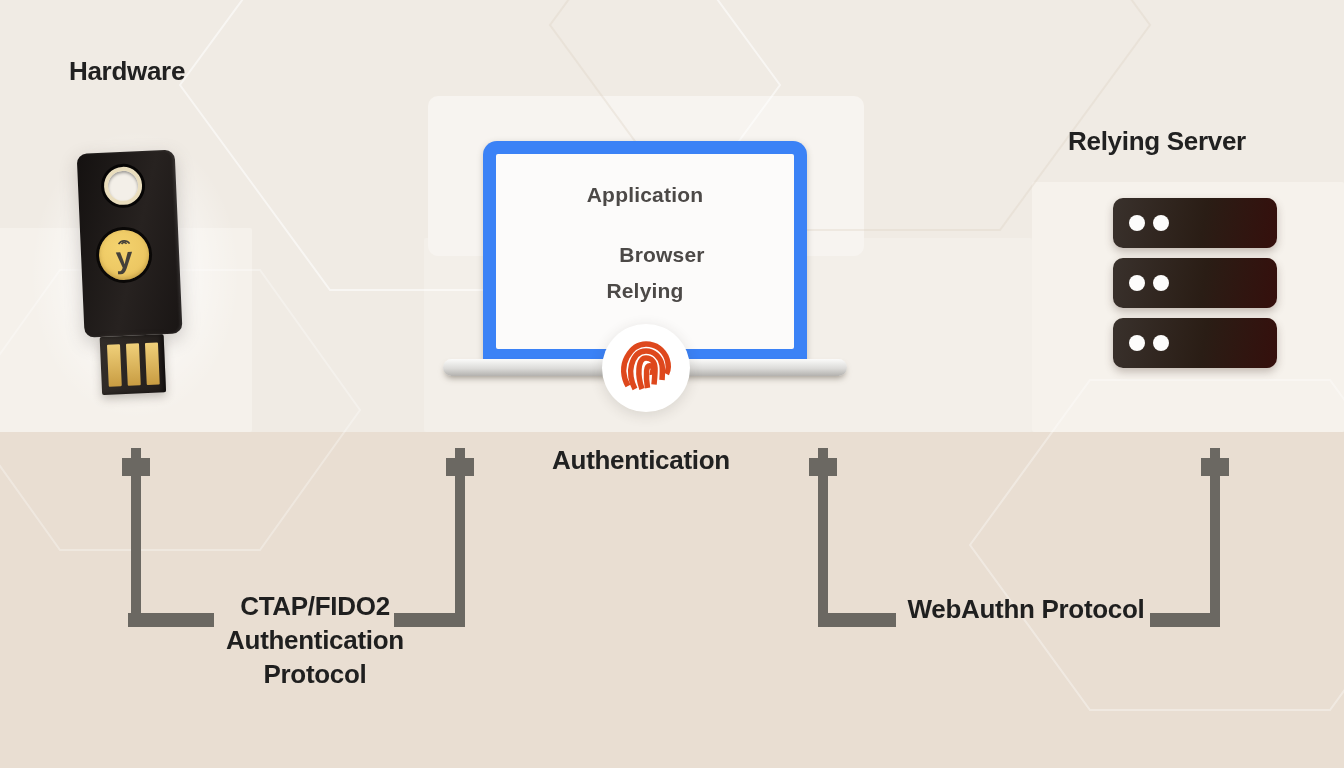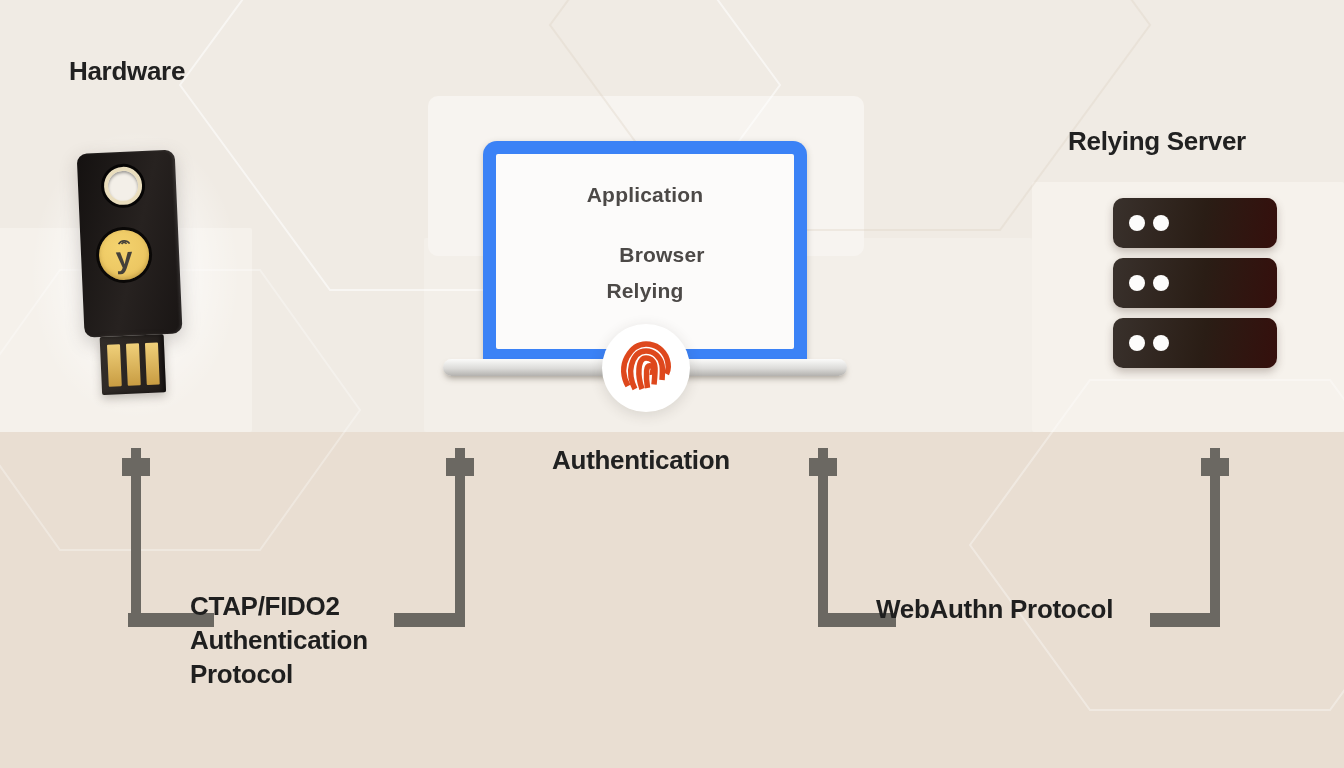--- a/index.html
+++ b/index.html
@@ -55,21 +55,21 @@
   .fp-circle{left:602px;top:324px;width:88px;height:88px;border-radius:50%;background:#ffffff;
     box-shadow:0 3px 14px rgba(60,50,40,0.14);display:flex;align-items:center;justify-content:center;}
   
   .srv-bar{position:absolute;left:1113px;width:164px;height:50px;border-radius:10px;
     background:linear-gradient(100deg,#39312c 0%,#2a1d15 55%,#350f0c 100%);
     box-shadow:0 4px 8px rgba(80,60,50,0.30);}
   .srv-dot{position:absolute;top:17px;width:16px;height:16px;border-radius:50%;background:#fdfdfc;}
   
   .conn{background:#6b6862;position:absolute;}
   
-  .proto{font-weight:700;color:#1f1f1f;font-size:26px;line-height:34px;letter-spacing:-0.3px;}
+  .proto{font-weight:700;color:#1f1f1f;font-size:26px;line-height:34px;text-align:center;letter-spacing:-0.3px;}
 </style>
 </head>
 <body>
 
 <div class="stage">
 
   <div class="abs band-bottom"></div>
   <div class="abs panel panel-left"></div>
   <div class="abs panel panel-center"></div>
   <div class="abs panel panel-right"></div>

